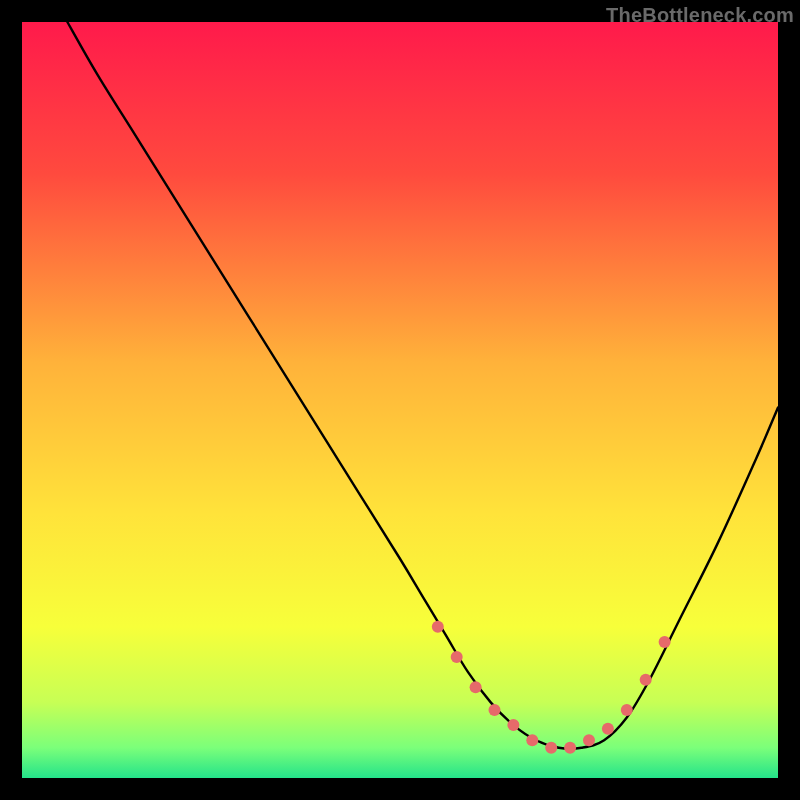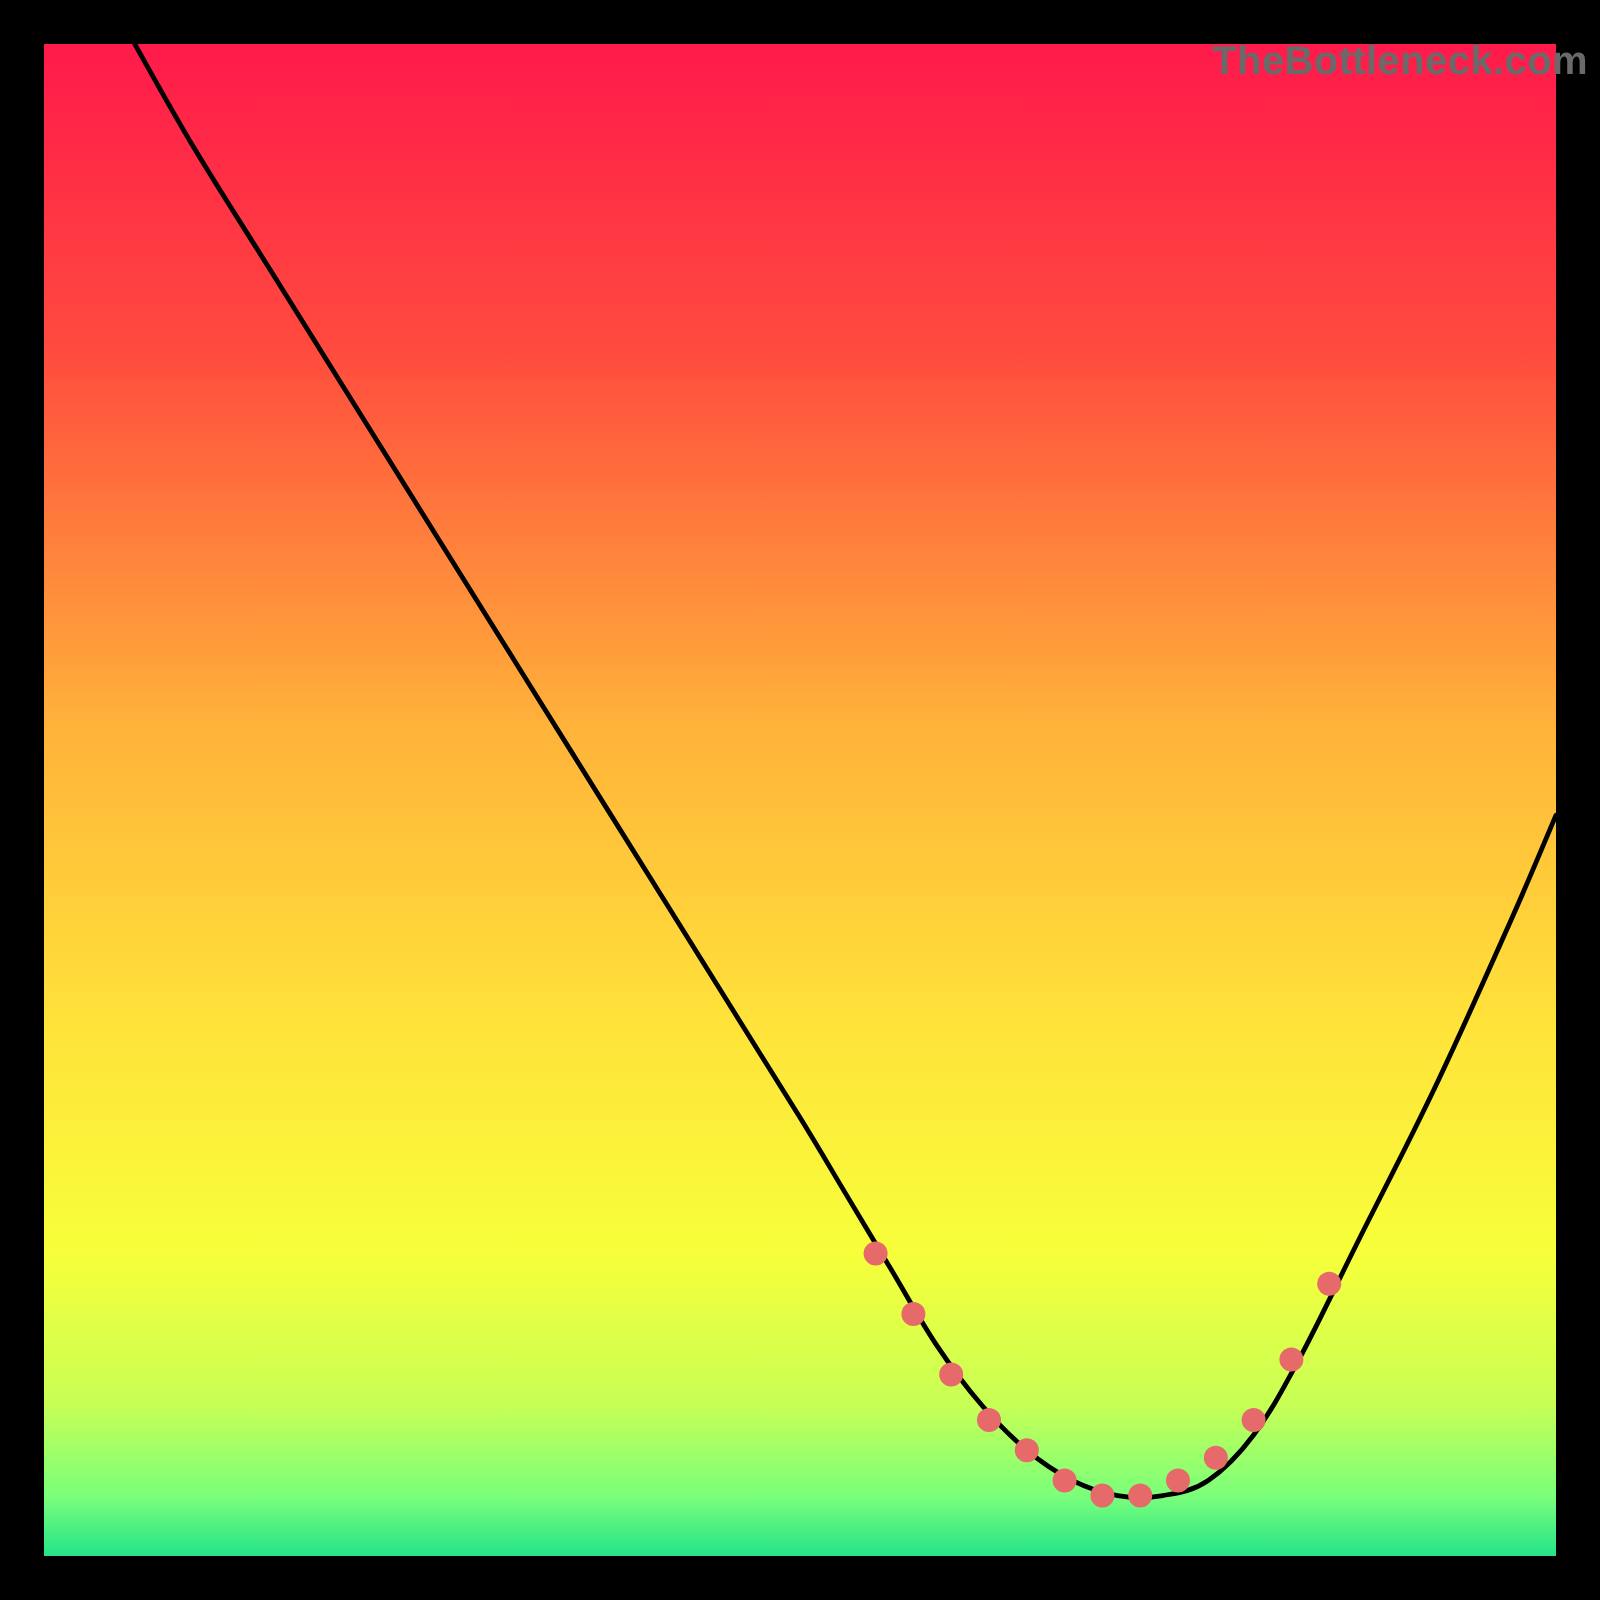--- a/index.html
+++ b/index.html
@@ -21,21 +21,21 @@
   }
   .plot-area {
     position: absolute;
     left: 0;
     top: 0;
     width: 756px;
     height: 756px;
   }
   .watermark {
     position: absolute;
-    top: 20px;
+    top: 4px;
     right: 6px;
     color: #6a6a6a;
     font-size: 20px;
     font-weight: 600;
     letter-spacing: 0.2px;
     user-select: none;
   }
 </style>
 </head>
 <body>

